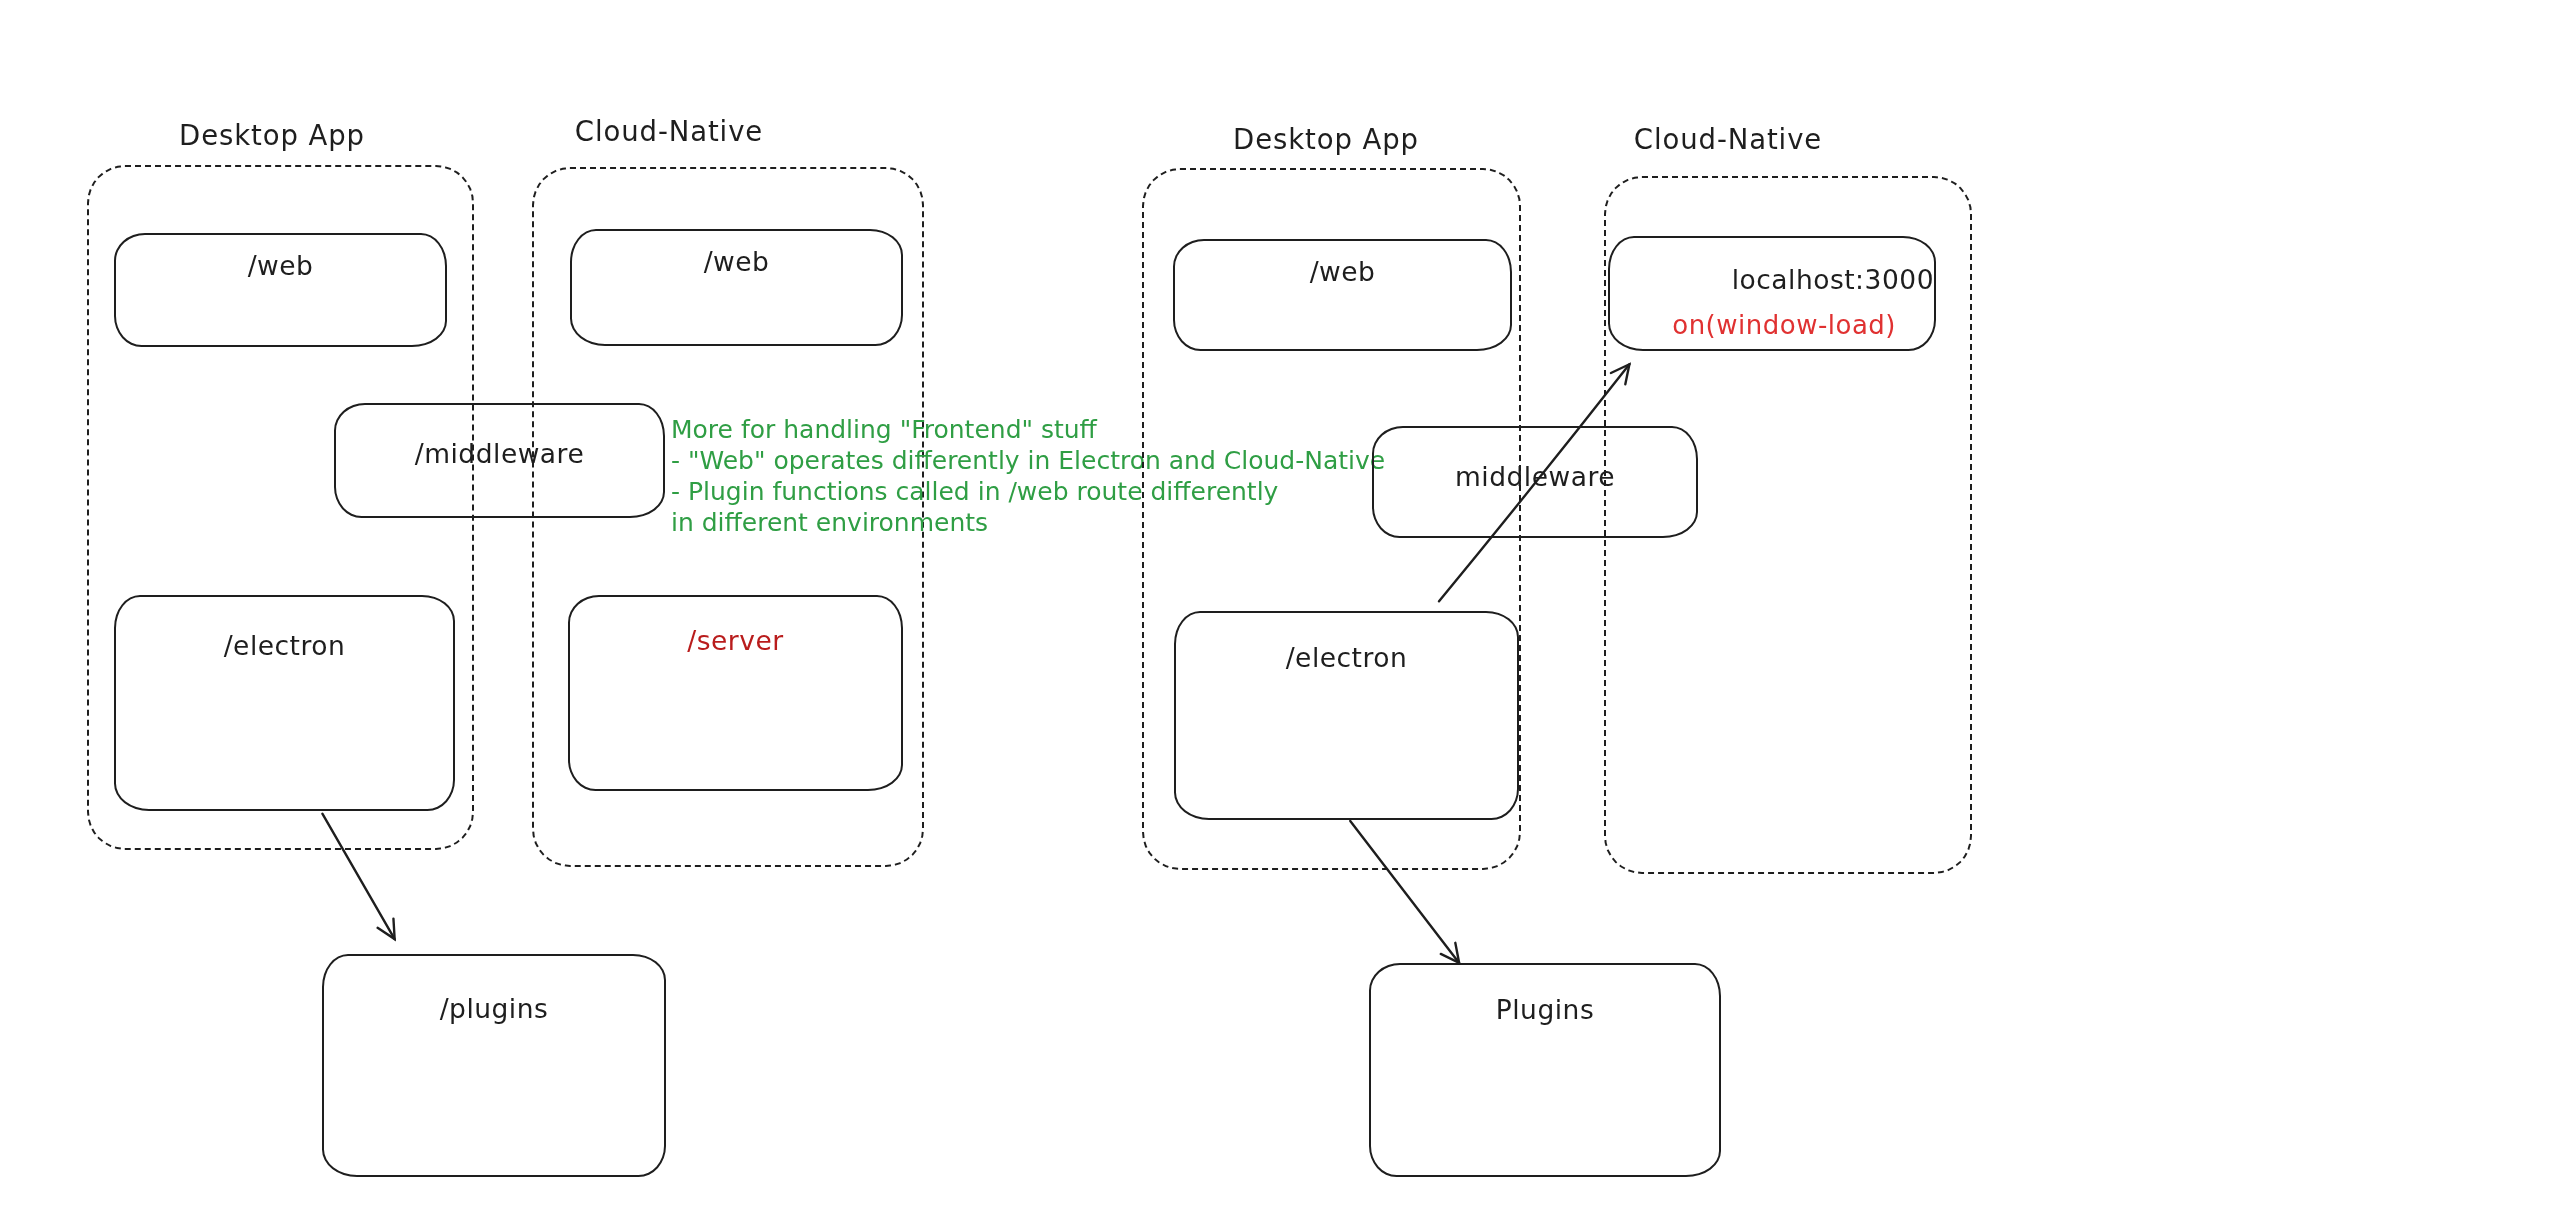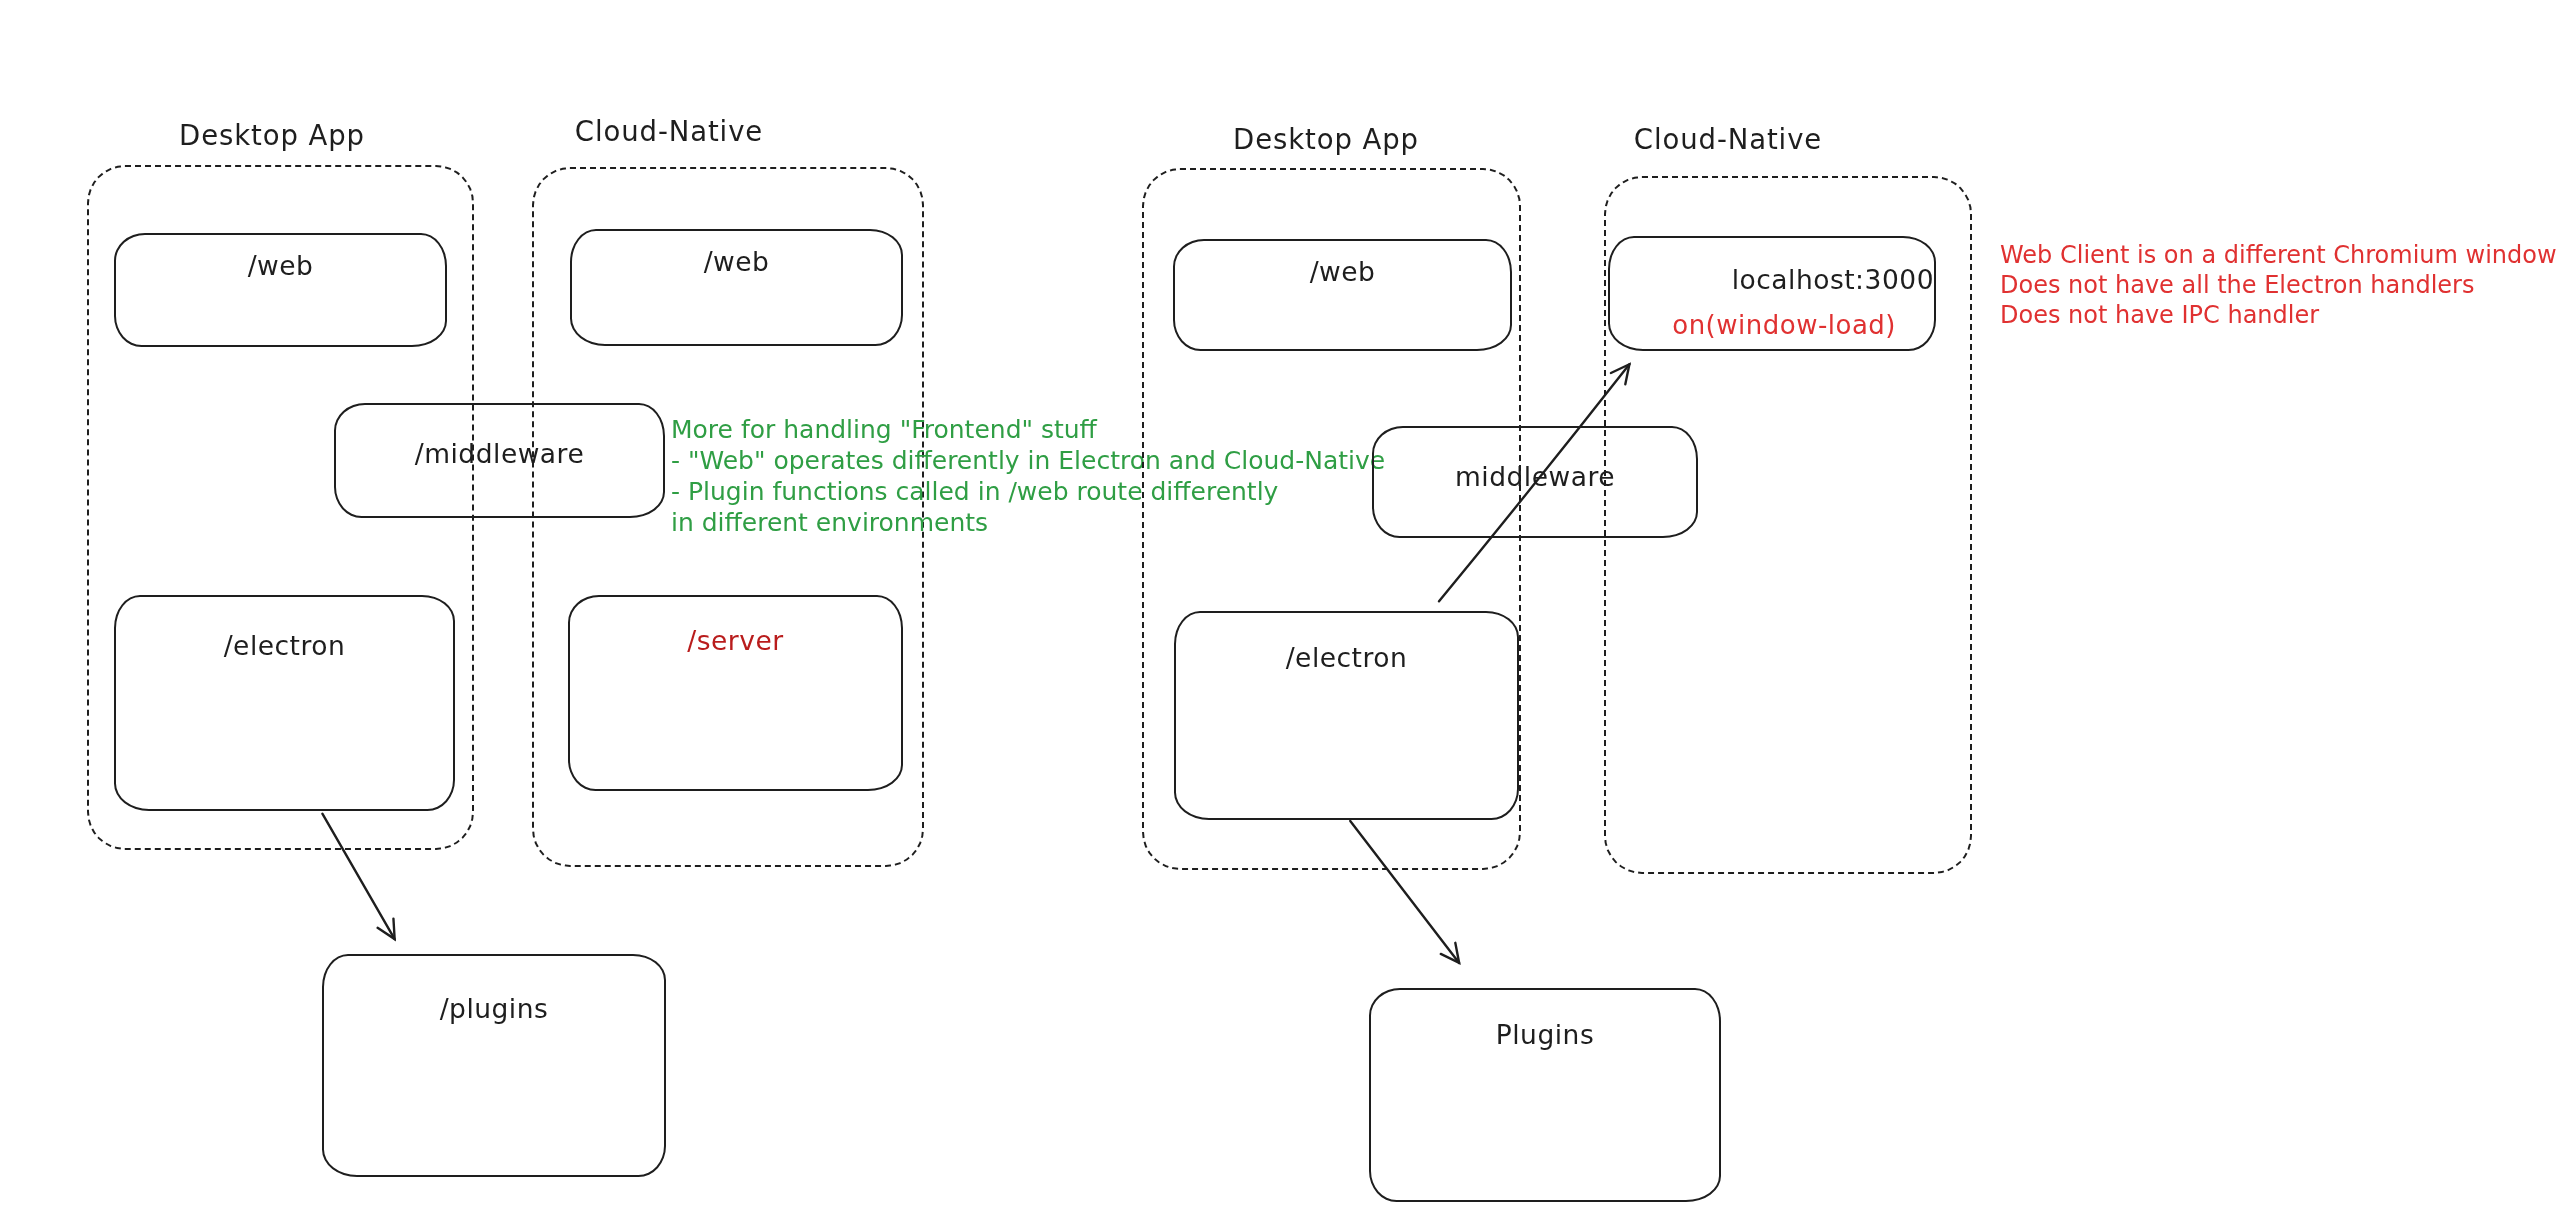--- a/index.html
+++ b/index.html
@@ -60,21 +60,21 @@
   #box-mw-a  { left: 334px;  top: 403px; width: 331px; height: 115px; padding-top: 33px; }
   #box-el-a  { left: 114px;  top: 595px; width: 341px; height: 216px; padding-top: 33px; }
   #box-srv   { left: 568px;  top: 595px; width: 335px; height: 196px; padding-top: 27.5px; }
   #box-plg-a { left: 322px;  top: 954px; width: 344px; height: 223px; padding-top: 37px; }
 
   #box-web-c { left: 1173px; top: 239px; width: 339px; height: 112px; padding-top: 14.6px; }
   #box-lh    { left: 1608px; top: 236px; width: 328px; height: 115px; padding-top: 16.5px;
                flex-direction: column; align-items: stretch; }
   #box-mw-d  { left: 1372px; top: 426px; width: 326px; height: 112px; padding-top: 33px; }
   #box-el-d  { left: 1174px; top: 611px; width: 345px; height: 209px; padding-top: 29px; }
-  #box-plg-d { left: 1369px; top: 963px; width: 352px; height: 214px; padding-top: 29px; margin-top: 25px; }
+  #box-plg-d { left: 1369px; top: 963px; width: 352px; height: 214px; padding-top: 29px; }
 
   .box-label { }
   #box-lh .box-title { text-align: right; }
   #box-lh .box-event {
     text-align: right;
     padding-right: 38px;
     margin-top: 14.6px;
     font-size: 26px;
     color: #e03131;
   }
@@ -143,25 +143,20 @@
   <div class="box r1" id="box-mw-d">
     <span class="box-label">middleware</span>
   </div>
   <div class="box r2" id="box-el-d">
     <span class="box-label">/electron</span>
   </div>
   <div class="box r1" id="box-plg-d">
     <span class="box-label">Plugins</span>
   </div>
 
-  <div class="note" id="note-red">
-    <div class="note-line">Web Client is on a different Chromium window</div>
-    <div class="note-line">Does not have all the Electron handlers</div>
-    <div class="note-line">Does not have IPC handler</div>
-  </div>
 
   <svg class="arrows" width="2576" height="1232" viewBox="0 0 2814 1346">
     <defs>
       <marker id="ah" markerWidth="30" markerHeight="30" refX="24" refY="13" orient="auto" markerUnits="userSpaceOnUse" viewBox="0 0 30 26">
         <path d="M4,3 L24,13 L4,23" fill="none" stroke="#1e1e1e" stroke-width="2.6" stroke-linecap="round"></path>
       </marker>
     </defs>
     <path d="M352,889 Q390,955 431,1026" fill="none" stroke="#1e1e1e" stroke-width="2.6" stroke-linecap="round" marker-end="url(#ah)"></path>
     <path d="M1475,897 Q1535,975 1594,1052" fill="none" stroke="#1e1e1e" stroke-width="2.6" stroke-linecap="round" marker-end="url(#ah)"></path>
     <path d="M1572,657 Q1678,528 1780,398" fill="none" stroke="#1e1e1e" stroke-width="2.6" stroke-linecap="round" marker-end="url(#ah)"></path>

